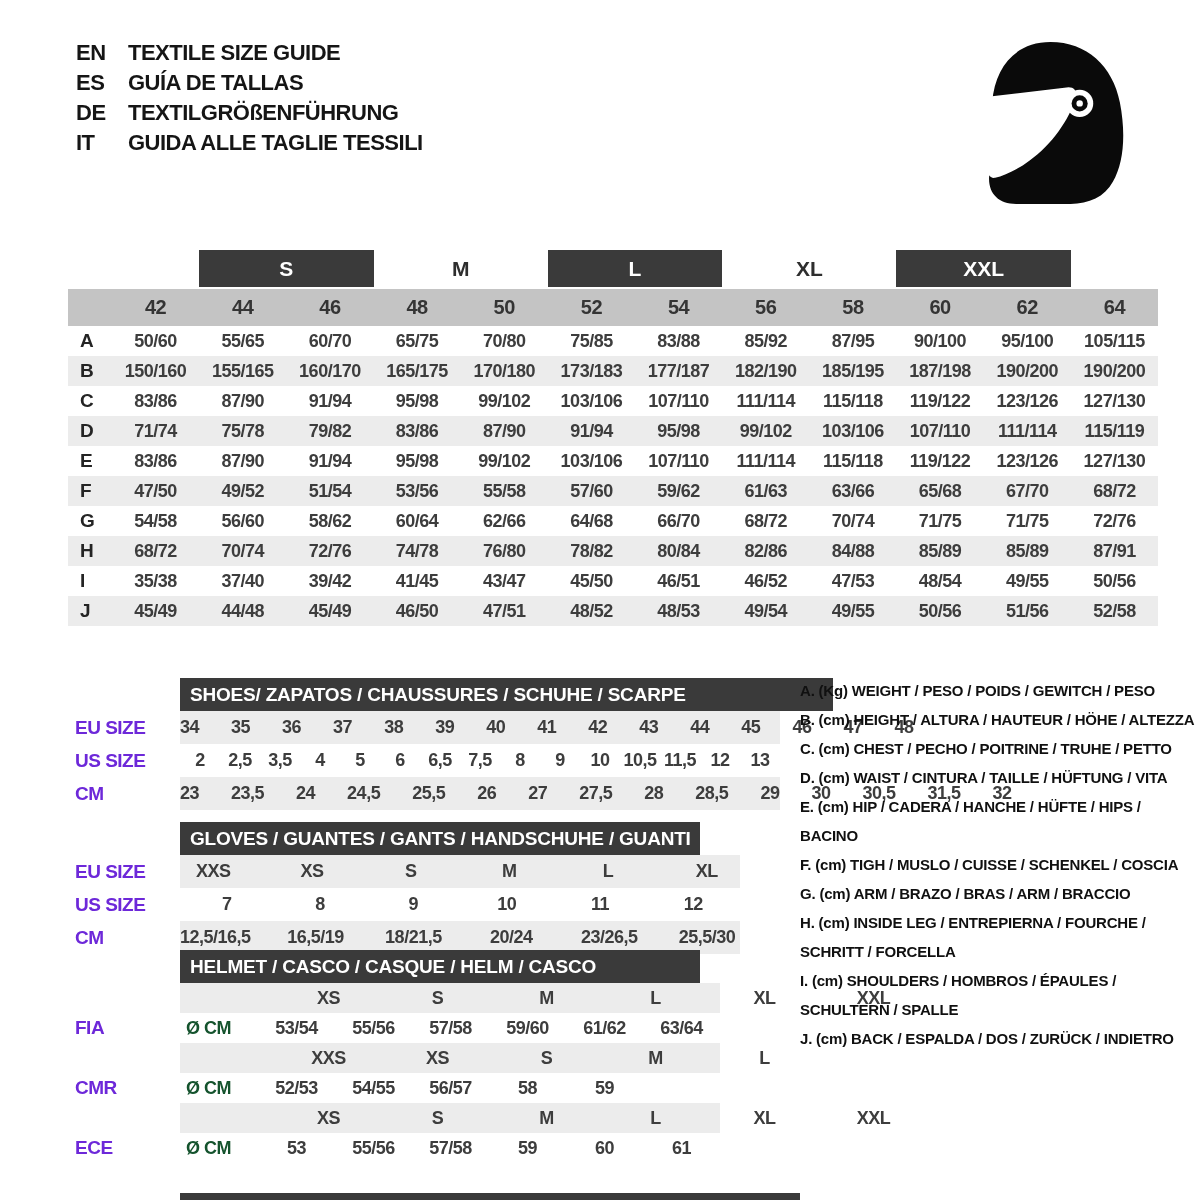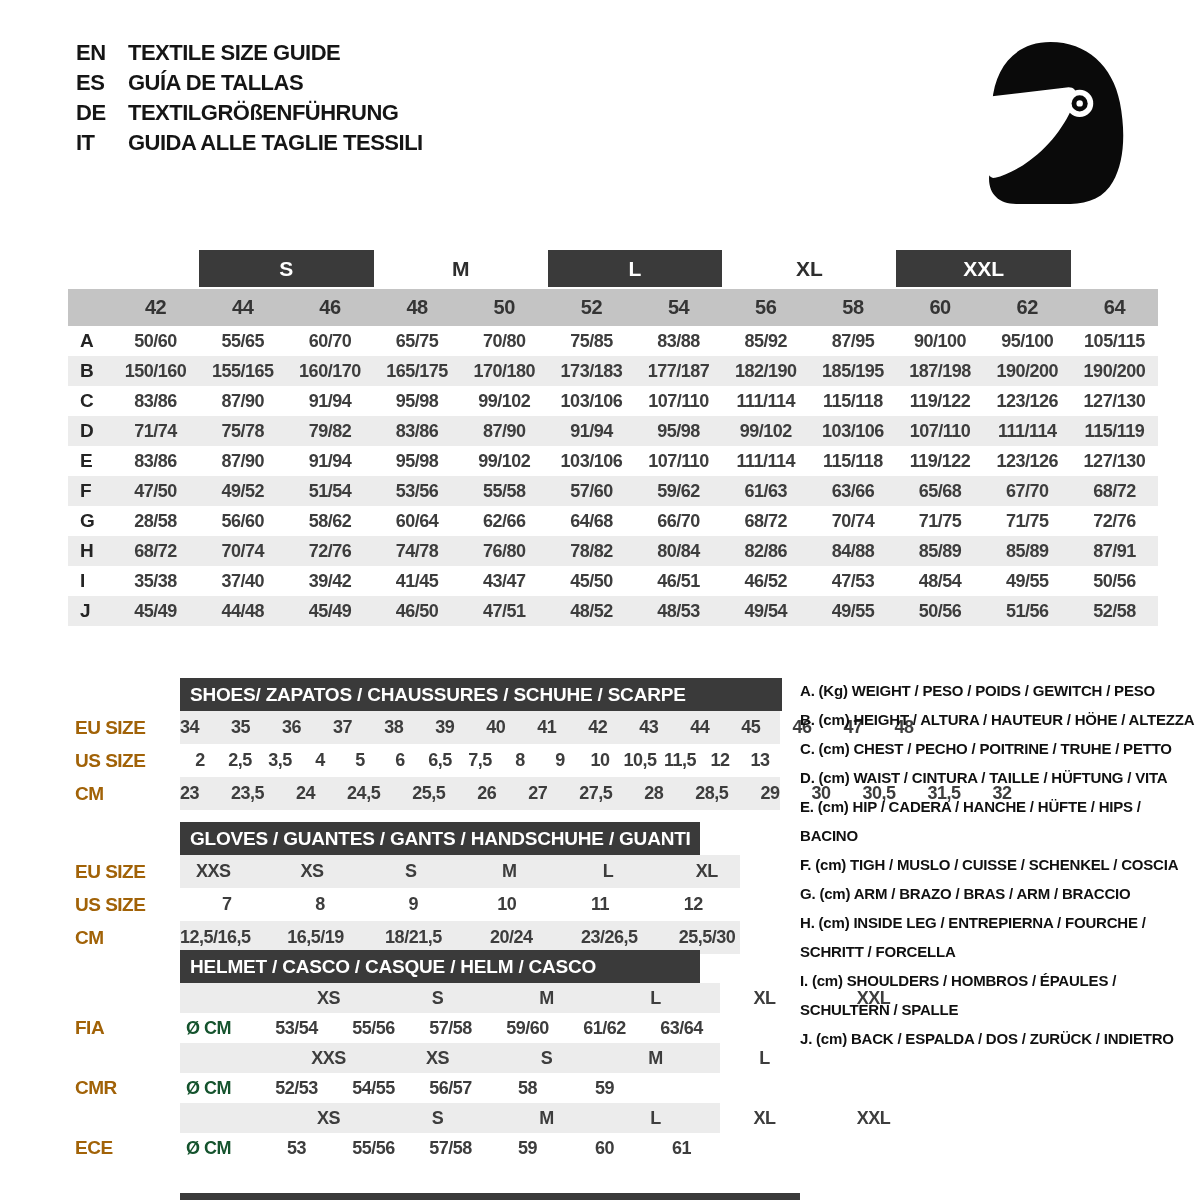--- a/index.html
+++ b/index.html
@@ -28,28 +28,28 @@
   .sizerow .cell { font-size:20px; color:#343434; }
   .databody .trow { height:30px; }
   .trow.shaded { background:var(--row-band,#ececec); }
   .cell.letter { text-align:left; padding-left:12px; color:#242424; font-size:19px; }
 
   
   .section { position:absolute; left:75px; }
   .sec-title { margin-left:105px; height:33px; background:var(--dark-bar,#3a3a3a); color:#fff; font-size:19px;
                display:flex; align-items:center; padding-left:10px; letter-spacing:-0.2px; }
   .sec-row { display:flex; height:33px; }
-  .sec-label { width:105px; display:flex; align-items:center; font-size:19px; color:#a16207; letter-spacing:-0.5px; }
+  .sec-label { width:105px; display:flex; align-items:center; font-size:19px; color:#6d28d9; letter-spacing:-0.5px; }
   .sec-cells { display:grid; align-items:center; }
   .sec-cells.shaded { background:var(--row-band,#ececec);gap:32px; }
   .sec-cell { text-align:center; font-size:18px; color:var(--number-text,#3d3d3d); letter-spacing:-0.5px; }
   .sec-cell.prefix { text-align:left; padding-left:6px; color:#14532d; }
 
   .shoes { top:678px; }
-  .shoes .sec-title { width:602px; }
+  .shoes .sec-title { width:653px; }
   .shoes .sec-cells { width:600px; grid-template-columns:repeat(15,1fr); }
 
   .gloves { top:822px; }
   .gloves .sec-title { width:520px; }
   .gloves .sec-cells { width:560px; grid-template-columns:repeat(6,1fr); }
 
   .helmet { top:950px; }
   .helmet .sec-title { width:520px; }
   .helmet .sec-row { height:30px; }
   .helmet .sec-cells { width:540px; grid-template-columns:78px repeat(6,77px); }
@@ -204,21 +204,21 @@
           <div class="cell">57/60</div>
           <div class="cell">59/62</div>
           <div class="cell">61/63</div>
           <div class="cell">63/66</div>
           <div class="cell">65/68</div>
           <div class="cell">67/70</div>
           <div class="cell">68/72</div>
         </div>
         <div class="trow">
           <div class="cell letter">G</div>
-          <div class="cell">28/58</div>
+          <div class="cell">54/58</div>
           <div class="cell">56/60</div>
           <div class="cell">58/62</div>
           <div class="cell">60/64</div>
           <div class="cell">62/66</div>
           <div class="cell">64/68</div>
           <div class="cell">66/70</div>
           <div class="cell">68/72</div>
           <div class="cell">70/74</div>
           <div class="cell">71/75</div>
           <div class="cell">71/75</div>

